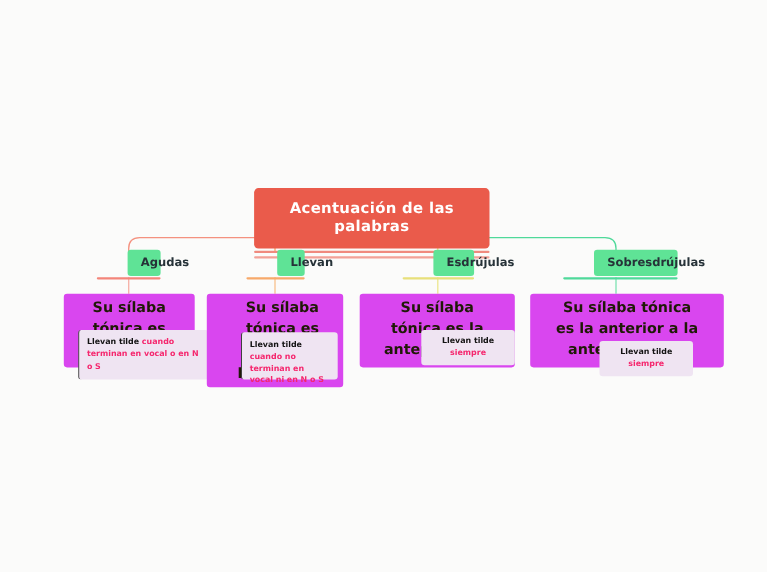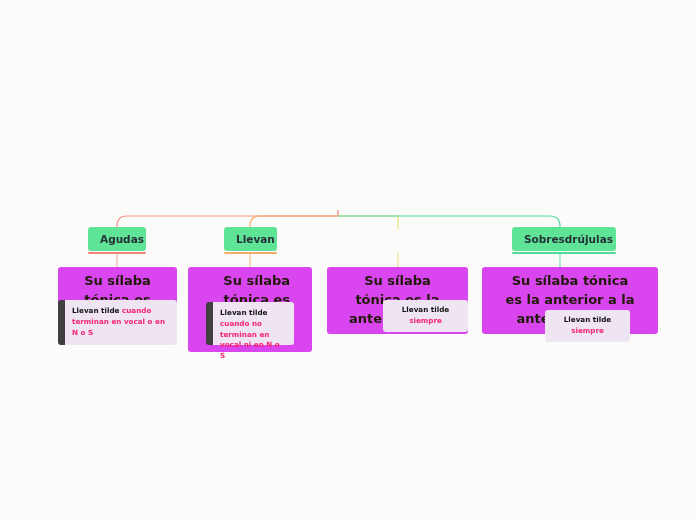--- a/index.html
+++ b/index.html
@@ -63,20 +63,21 @@
   
   .branch-box {
     background: #5fe396;
     border-radius: 3px;
     color: #263238;
     font-size: 10.5px;
     font-weight: bold;
     padding: 6px 12px 6px;
     box-sizing: border-box;
     text-align: center;
+    margin-left: 28px;
   }
   .branch-underline {
     height: 2px;
     border-radius: 2px;
     margin-top: 1px;
   }
   .branch-wrap { position: absolute; }
 
   
   .fact-box {
@@ -98,21 +99,22 @@
     background: #efe4f2;
     border-radius: 3px;
     font-size: 7.2px;
     font-weight: bold;
     padding: 6px 7px;
     box-sizing: border-box;
     line-height: 1.5;
     color: #1b1b1b;
   }
   .leaf-box.accent-left {
-    border-left: 7px solid #404040;
+    border-left: 1px solid #404040;
+    margin-left: 13px;
   }
   .leaf-box.plain {
     text-align: center;
     padding: 5px 8px;
     margin-left: 28px;
   }
   .hl { color: #f5276e; }
   .dark { color: #141414; }
 </style>
 </head>
@@ -138,20 +140,25 @@
     <path d="M250,252 L250,267" stroke="#f8c18e" stroke-width="1.2" fill="none"></path>
     <path d="M250,288 L250,302" stroke="#f8c18e" stroke-width="1.2" fill="none"></path>
 
     <path d="M398,252 L398,267" stroke="#ece68f" stroke-width="1.2" fill="none"></path>
     <path d="M398,288 L398,300" stroke="#ece68f" stroke-width="1.2" fill="none"></path>
 
     <path d="M560,252 L560,267" stroke="#7ee2b4" stroke-width="1.2" fill="none"></path>
     <path d="M560,295 L560,310" stroke="#7ee2b4" stroke-width="1.2" fill="none"></path>
   </svg>
 
+  <div class="root-wrap">
+    <div class="root-box">Acentuación de las palabras</div>
+    <div class="root-underline"></div>
+    <div class="root-underline2"></div>
+  </div>
 
   <div class="branch-wrap" style="left:88px; top:227px; width:58px;">
     <div class="branch-box">Agudas</div>
     <div class="branch-underline" style="background:#f4857a;"></div>
   </div>
 
   <div class="fact-box" style="left:58px; top:267px; width:119px;">Su sílaba tónica es la última</div>
 
   <div class="leaf-box accent-left" style="left:58px; top:300px; width:119px; height:45px;">
     <span class="dark">Llevan tilde </span><span class="hl">cuando terminan en vocal o en N o S</span>
@@ -161,20 +168,24 @@
     <div class="branch-box">Llevan</div>
     <div class="branch-underline" style="background:#f7a96a;"></div>
   </div>
 
   <div class="fact-box" style="left:188px; top:267px; width:124px;text-align:right;">Su sílaba tónica es la penúltima</div>
 
   <div class="leaf-box accent-left" style="left:206px; top:302px; width:88px; height:43px;">
     <span class="dark">Llevan tilde </span><span class="hl">cuando no terminan en vocal ni en N o S</span>
   </div>
 
+  <div class="branch-wrap" style="left:366px; top:227px; width:65px;">
+    <div class="branch-box">Esdrújulas</div>
+    <div class="branch-underline" style="background:#e8e07a;"></div>
+  </div>
 
   <div class="fact-box" style="left:327px; top:267px; width:141px;">Su sílaba tónica es la antepenúltima</div>
 
   <div class="leaf-box plain" style="left:355px; top:300px; width:85px;">
     <span class="dark">Llevan tilde </span><span class="hl">siempre</span>
   </div>
 
   <div class="branch-wrap" style="left:512px; top:227px; width:104px;">
     <div class="branch-box">Sobresdrújulas</div>
     <div class="branch-underline" style="background:#4fd99a;"></div>

